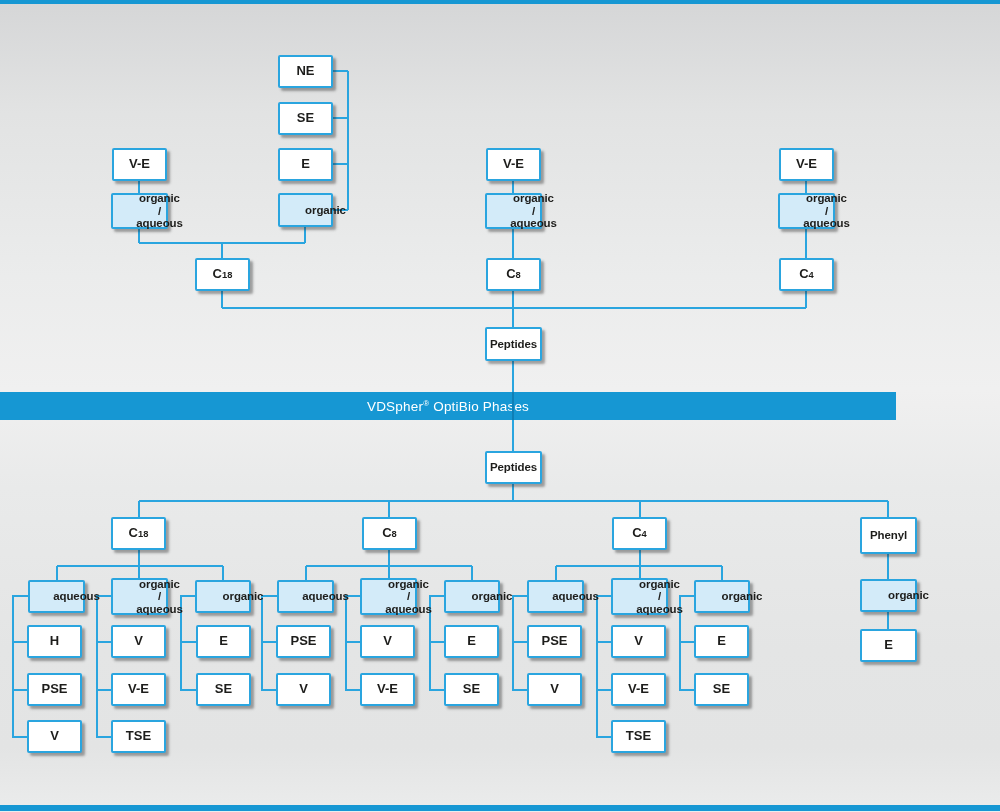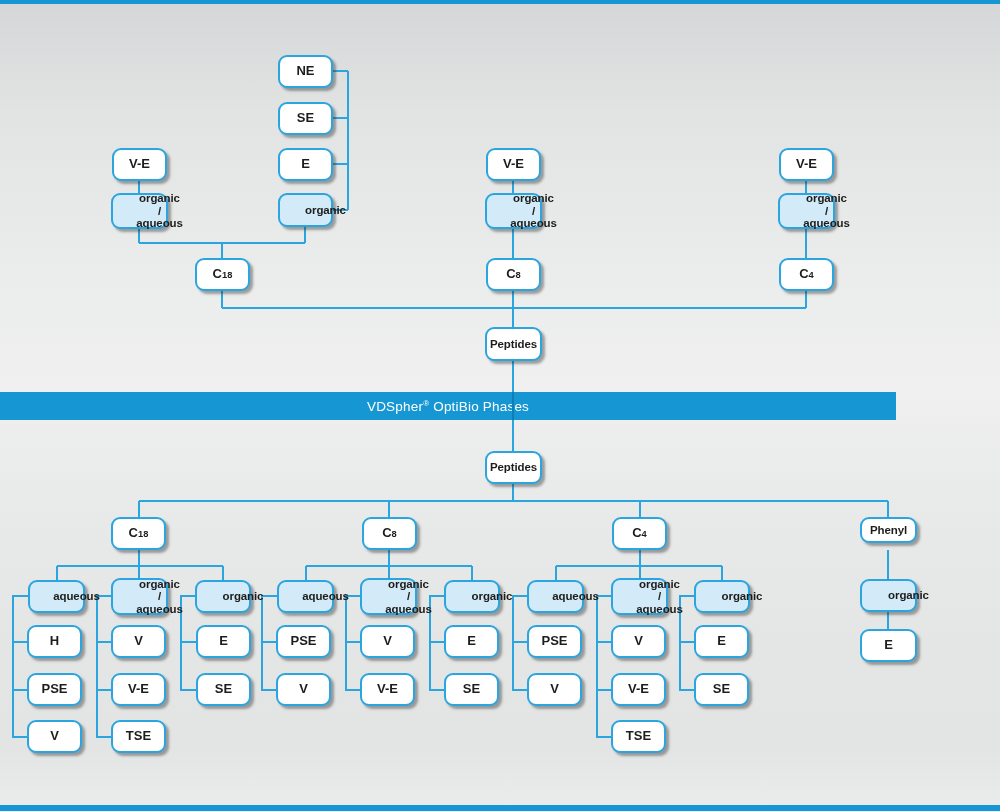--- a/index.html
+++ b/index.html
@@ -16,21 +16,21 @@
     position:absolute; left:0; top:392px; width:896px; height:28px;
     display:flex; align-items:center; justify-content:center;
     color:#ffffff; font-weight:normal; font-size:13.5px; letter-spacing:.2px;
   }
   .banner sup { font-size:8px; vertical-align:super; line-height:0; }
   svg.edges { position:absolute; left:0; top:0; pointer-events:none; }
   svg.edges polyline { fill:none; stroke:var(--line,#2aa5df); stroke-width:2; }
   svg.edges polyline.over { stroke:#0e7fb6; }
   .node {
     position:absolute; box-sizing:border-box;
-    background:#ffffff; border:2px solid var(--line,#2aa5df); border-radius:9px;
+    background:#ffffff; border:2px solid var(--line,#2aa5df); border-radius:2px;
     box-shadow:3px 3px 2.5px rgba(45,45,45,.42);
     display:flex; align-items:center; justify-content:center; text-align:center;
     font-weight:bold; font-size:13px; line-height:1.1; color:#1d1d1b;
   }
   .node.tint { background:var(--tint,#d3ebf9);padding-left:40px; }
   .node.word { font-size:11.5px; letter-spacing:-.1px; }
   .node small { font-size:0.72em; font-weight:bold; letter-spacing:0; }
 </style>
 </head>
 <body>
@@ -156,21 +156,21 @@
       </div>
       <div class="node" style="left: 111px; top: 517px; width: 55px; height: 33px;">
         <span>C<small>18</small></span>
       </div>
       <div class="node" style="left: 362px; top: 517px; width: 55px; height: 33px;">
         <span>C<small>8</small></span>
       </div>
       <div class="node" style="left: 612px; top: 517px; width: 55px; height: 33px;">
         <span>C<small>4</small></span>
       </div>
-      <div class="node word" style="left: 860px; top: 517px; width: 57px; height: 26px;">
+      <div class="node word" style="left: 860px; top: 517px; width: 57px; height: 37px;">
         <span>Phenyl</span>
       </div>
       <div class="node tint word" style="left: 28px; top: 580px; width: 57px; height: 33px;">
         <span>aqueous</span>
       </div>
       <div class="node tint word" style="left: 111px; top: 578px; width: 57px; height: 37px;">
         <span>organic /<br>aqueous</span>
       </div>
       <div class="node tint word" style="left: 195px; top: 580px; width: 56px; height: 33px;">
         <span>organic</span>

